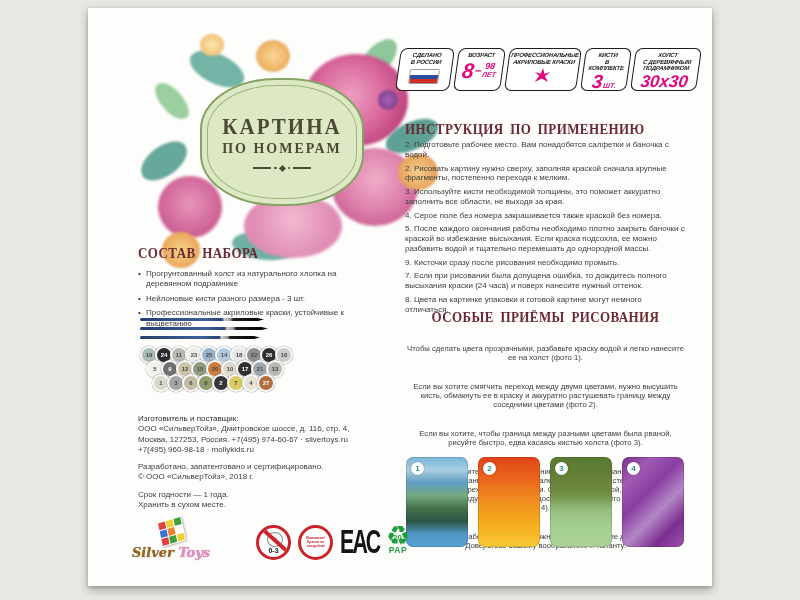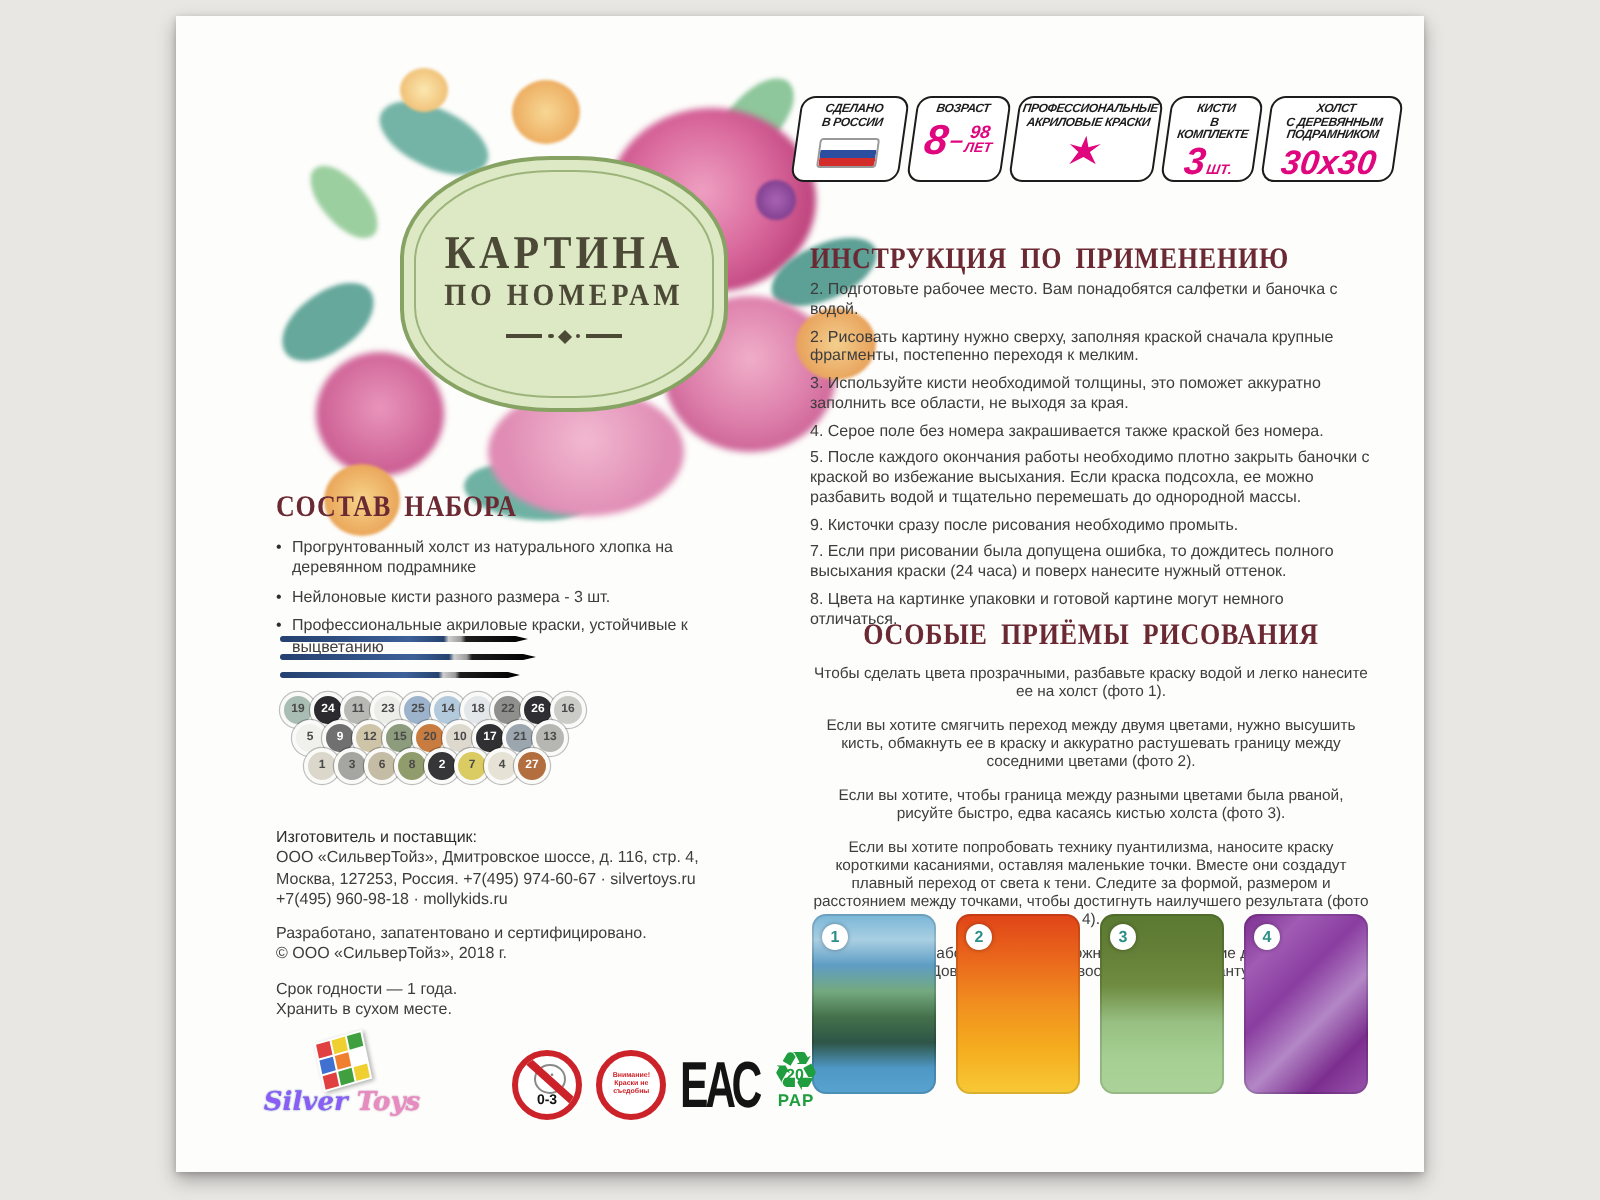--- a/index.html
+++ b/index.html
@@ -68,21 +68,21 @@
 
   
   .sec-title { font-family:"Liberation Serif", serif; font-weight:700; font-size:13px;
                color:#6b2a33; letter-spacing:.4px; word-spacing:3px; transform:scaleY(1.15);
                transform-origin:left top; white-space:nowrap; }
   .body-text { font-size:8px; line-height:1.22; color:#3d3d3d; }
 
   .instructions { position:absolute; left:317px; top:112px; width:281px; }
   .instructions p { margin-top:4px; }
   .techniques { position:absolute; left:317px; top:300px; width:281px;text-align:center; }
-  .techniques p { margin-top:8px; font-size:7.7px; line-height:1.17; color:#3d3d3d; }
+  .techniques p { margin-top:20px; font-size:7.7px; line-height:1.17; color:#3d3d3d; }
 
   
   .photos { position:absolute; left:318px; top:449px; display:flex; gap:10px; }
   .photo { width:62px; height:90px; border-radius:7px; position:relative;
            box-shadow:inset 0 0 0 1px rgba(0,0,0,.12); }
   .photo .num { position:absolute; left:5px; top:5px; width:13px; height:13px; border-radius:50%;
                 background:#fff; color:#2d8f86; font-size:8px; font-weight:700;
                 display:flex; align-items:center; justify-content:center; box-shadow:0 0 2px rgba(0,0,0,.35); }
 
   
@@ -111,21 +111,21 @@
   .storage { position:absolute; left:50px; top:482px; width:250px; font-size:8px; line-height:1.3; color:#3d3d3d; }
 
   
   .footer { position:absolute; left:40px; top:505px; width:330px; height:58px; }
   .brand { position:absolute; left:0; top:0; width:86px; text-align:center; }
   .cube { display:inline-grid; grid-template-columns:repeat(3,7px); grid-template-rows:repeat(3,7px);
           gap:1px; background:#fff; padding:1px; transform:rotate(-12deg) skewY(-4deg);
           box-shadow:1px 1px 2px rgba(0,0,0,.3); }
   .cube span { display:block; }
   .brand-words { margin-top:1px; font-family:"DejaVu Serif", serif; font-weight:700; font-style:italic; font-size:13px; }
-  .brand-w1 { color:#8b5cf6; text-shadow:0 0 1px #5a82b4;margin-top:20px; }
+  .brand-w1 { color:#a16207; text-shadow:0 0 1px #5a82b4;margin-top:20px; }
   .brand-w2 { color:#e68cc0; text-shadow:0 0 1px #bd5f98;margin-top:32px; }
 
   .circle-mark { position:absolute; width:35px; height:35px; border-radius:50%; background:#fff;
                  border:3.5px solid #cc2229; display:flex; align-items:center; justify-content:center; overflow:hidden; }
   .m-age { left:128px; top:12px; }
   .m-age::after { content:""; position:absolute; left:-4px; top:13px; width:46px; height:3.5px;
                   background:#cc2229; transform:rotate(42deg); }
   .m-age .face { position:absolute; left:8px; top:4px; width:16px; height:15px; border:1.3px solid #8a8a8a;
                  border-radius:50%; }
   .m-age .face::before { content:"• •"; position:absolute; left:2px; top:2px; font-size:5px; color:#8a8a8a; letter-spacing:1px;}

